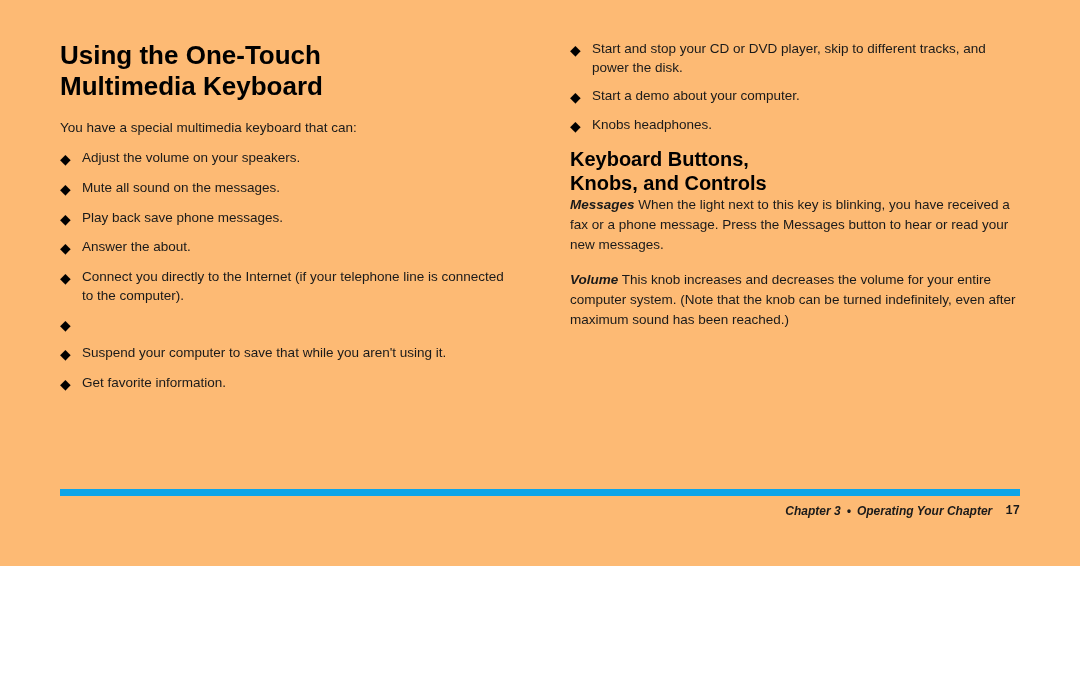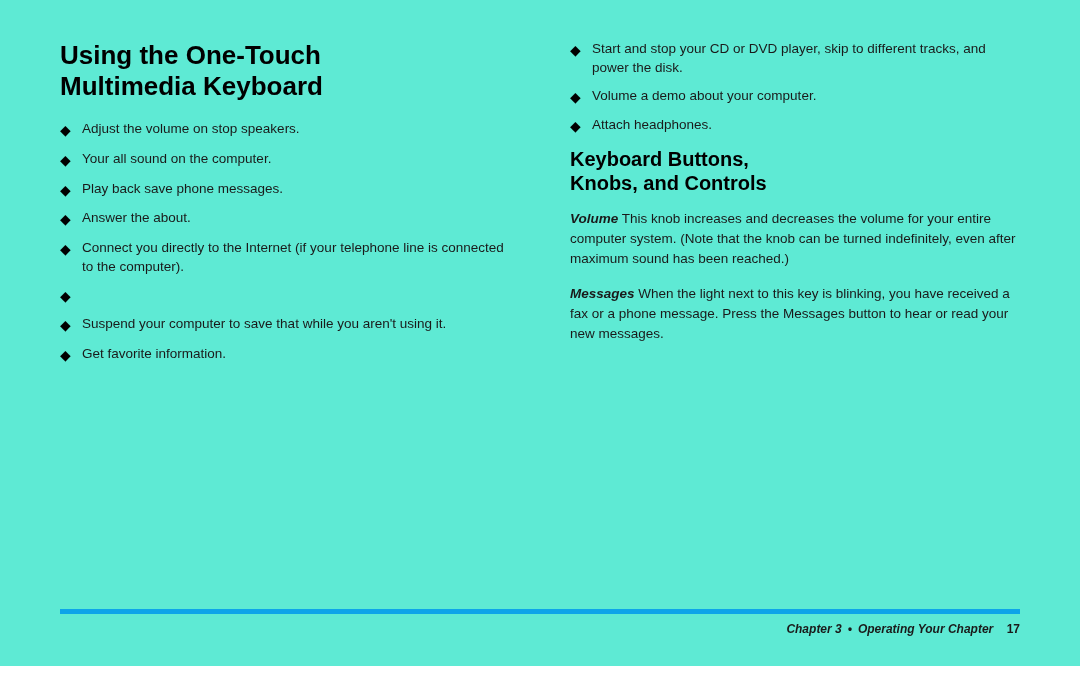--- a/index.html
+++ b/index.html
@@ -13,25 +13,25 @@
       height: 698px;
       background: #ffffff;
       font-family: 'Times New Roman', Times, serif;
       font-size: 14px;
       color: #1a1a1a;
       overflow: hidden;
     }
 
     .page-container {
       width: 1080px;
-      height: 666px;
-      background: #5eead4;
+      height: 566px;
+      background: #fdba74;
       display: flex;
       flex-direction: column;
-      padding: 40px 60px 30px 60px;
+      padding: 40px 60px 48px 60px;
     }
 
     .content-area {
       display: flex;
       flex: 1;
       gap: 40px;
     }
 
     .left-column {
       flex: 1;
@@ -80,82 +80,82 @@
       margin-right: 8px;
       margin-top: 1px;
       color: #000000;
       font-size: 14px;
     }
 
     .section-title {
       font-size: 20px;
       font-weight: 900;
       line-height: 1.2;
-      margin-bottom: 14px;
       margin-top: 10px;
       font-family: Arial, Helvetica, sans-serif;
       color: #000000;
     }
 
     .description-block {
       font-family: Arial, Helvetica, sans-serif;
       font-size: 13.5px;
       line-height: 1.5;
       margin-bottom: 14px;
     }
 
     .description-block .term {
       font-weight: bold;
       font-style: italic;
     }
 
     .footer {
-      border-top: 5px solid #0ea5e9;
+      border-top: 7px solid #0ea5e9;
       padding-top: 8px;
       display: flex;
       justify-content: flex-end;
       align-items: center;
       margin-top: 10px;
     }
 
     .footer-text {
       font-family: Arial, Helvetica, sans-serif;
       font-size: 12px;
       font-style: italic;
       font-weight: bold;
       color: #1a1a1a;
     }
 
     .footer-separator {
       margin: 0 6px;
     }
 
     .footer-page-num {
-      font-family: Liberation Sans, sans-serif;
+      font-family: Liberation Mono, monospace;
       font-size: 12px;
       font-weight: bold;
       color: #1a1a1a;
     }
   </style>
 </head>
 <body>
 
 <div class="page-container">
   <div class="content-area">
 
     <div class="left-column">
       <h1 class="page-title">Using the One-Touch<br>Multimedia Keyboard</h1>
+      <p class="intro-text">You have a special multimedia keyboard that can:</p>
       <ul class="bullet-list">
       <li>
             <span class="bullet-diamond">◆</span>
-            <span>Adjust the volume on stop speakers.</span>
-          </li>
-          <li>
-            <span class="bullet-diamond">◆</span>
-            <span>Your all sound on the computer.</span>
+            <span>Adjust the volume on your speakers.</span>
+          </li>
+          <li>
+            <span class="bullet-diamond">◆</span>
+            <span>Mute all sound on the messages.</span>
           </li>
           <li>
             <span class="bullet-diamond">◆</span>
             <span>Play back save phone messages.</span>
           </li>
           <li>
             <span class="bullet-diamond">◆</span>
             <span>Answer the about.</span>
           </li>
           <li>
@@ -177,31 +177,31 @@
     </div>
 
     <div class="right-column">
       <ul class="bullet-list">
       <li>
             <span class="bullet-diamond">◆</span>
             <span>Start and stop your CD or DVD player, skip to different tracks, and power the disk.</span>
           </li>
           <li>
             <span class="bullet-diamond">◆</span>
-            <span>Volume a demo about your computer.</span>
-          </li>
-          <li>
-            <span class="bullet-diamond">◆</span>
-            <span>Attach headphones.</span>
+            <span>Start a demo about your computer.</span>
+          </li>
+          <li>
+            <span class="bullet-diamond">◆</span>
+            <span>Knobs headphones.</span>
           </li>
         </ul>
       <h2 class="section-title">Keyboard Buttons,<br>Knobs, and Controls</h2>
       <div class="descriptions-container">
-      <p class="description-block"><span class="term">Volume</span>  This knob increases and decreases the volume for your entire computer system. (Note that the knob can be turned indefinitely, even after maximum sound has been reached.)</p>
-          <p class="description-block"><span class="term">Messages</span>  When the light next to this key is blinking, you have received a fax or a phone message. Press the Messages button to hear or read your new messages.</p>
+      <p class="description-block"><span class="term">Messages</span>  When the light next to this key is blinking, you have received a fax or a phone message. Press the Messages button to hear or read your new messages.</p>
+          <p class="description-block"><span class="term">Volume</span>  This knob increases and decreases the volume for your entire computer system. (Note that the knob can be turned indefinitely, even after maximum sound has been reached.)</p>
         </div>
     </div>
   </div>
 
   <div class="footer">
     <span class="footer-text">Chapter 3</span>
     <span class="footer-text footer-separator"> • </span>
     <span class="footer-text">Operating Your Chapter</span>
     <span class="footer-text">&nbsp;&nbsp;&nbsp;&nbsp;</span>
     <span class="footer-page-num">17</span>

